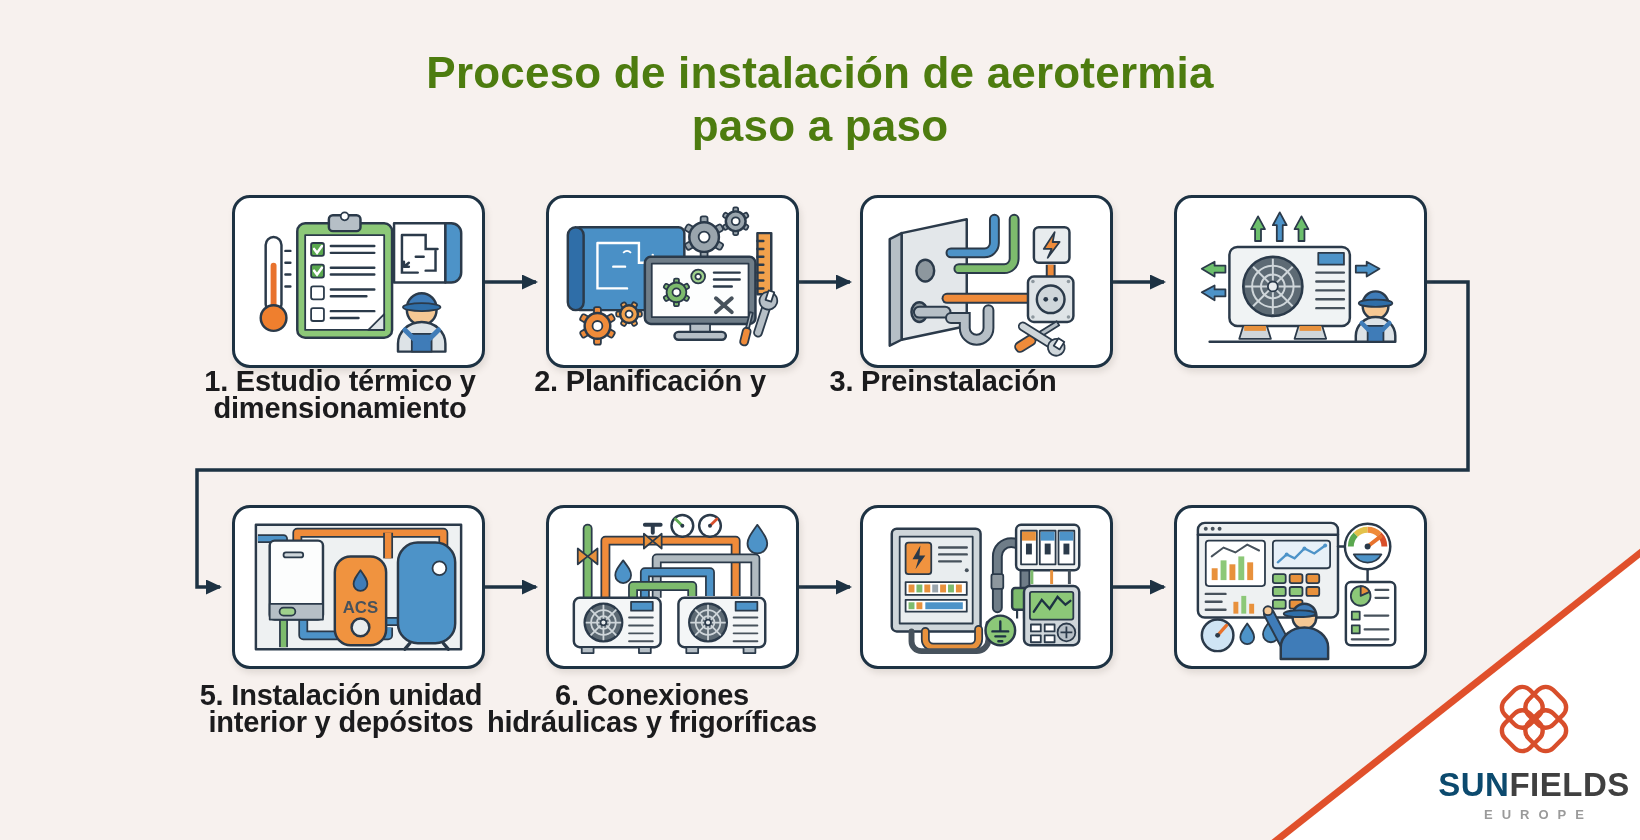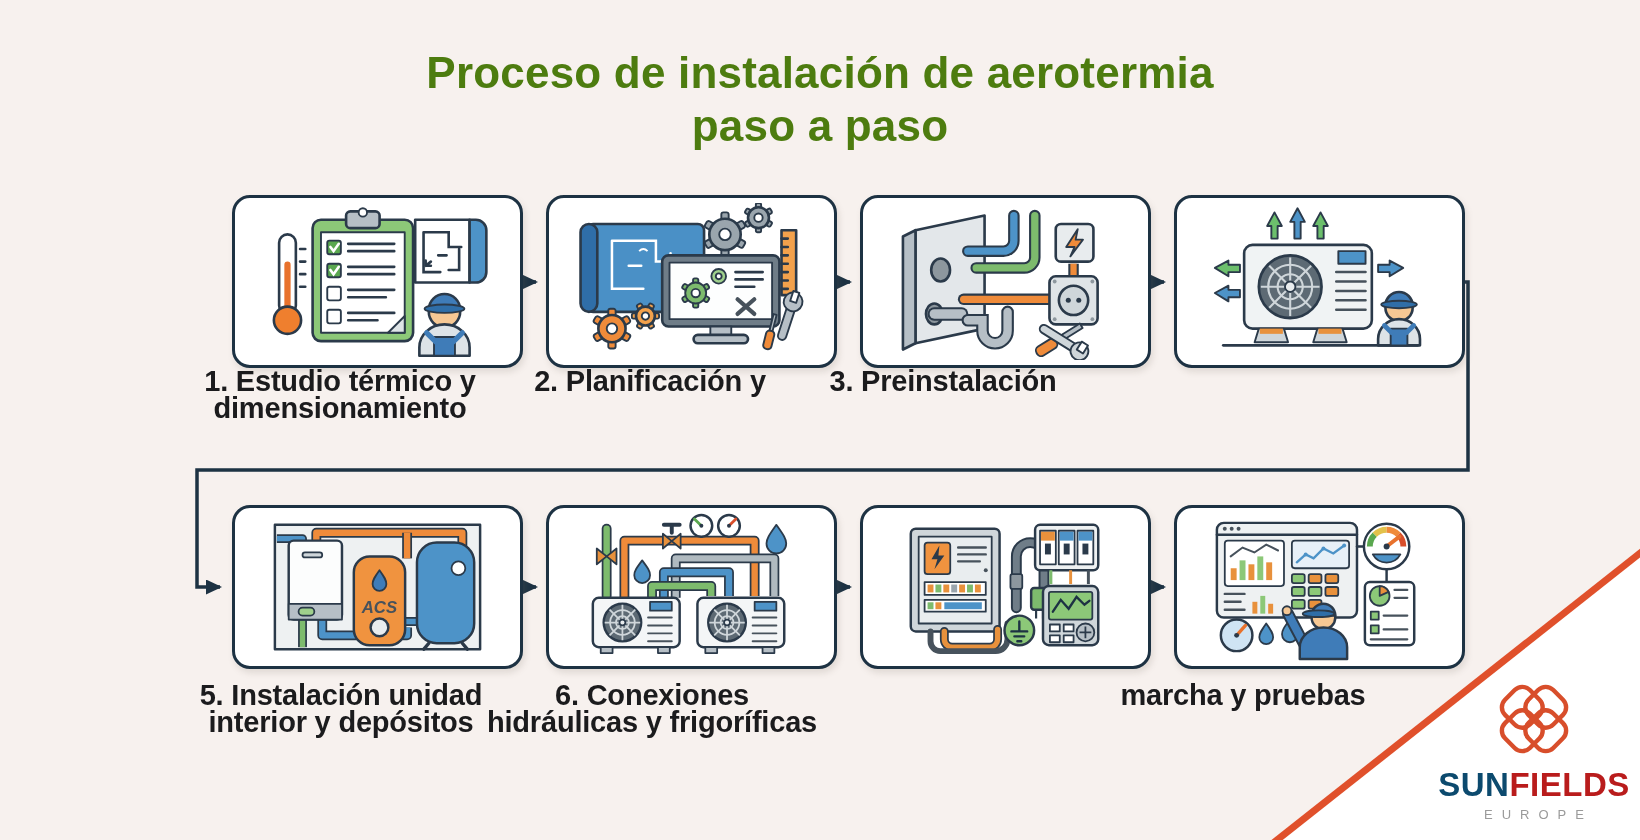--- a/index.html
+++ b/index.html
@@ -7,44 +7,44 @@
     position:relative; width:1640px; height:840px;
     background:#f7f1ee; overflow:hidden;
     font-family:"Liberation Sans", sans-serif;
   }
   .title {
     position:absolute; top:46px; left:0; width:100%;
     text-align:center; font-weight:700; font-size:44px; line-height:53px;
     color:#4d7c0f; letter-spacing:0.2px;
   }
   .card {
-    position:absolute; width:291px; background:#ffffff;
+    position:absolute; width:253px; background:#ffffff;
     border:3.5px solid #1d3243; border-radius:18px; box-sizing:border-box;
     box-shadow:2px 4px 6px rgba(120,110,100,0.18);
-    display:flex; align-items:center; justify-content:center; padding:5px;font-style:italic;
+    display:flex; align-items:center; justify-content:center; padding:5px;
   }
   .row1c { top:195px; height:173px; }
   .row2c { top:505px; height:164px; }
   .label {
     position:absolute; width:360px; margin-left:-180px;
     text-align:center; font-weight:700; font-size:29px; line-height:27px;
     color:#1b1b1d; letter-spacing:-0.2px; white-space:nowrap;
   }
   .lrow1 { top:368px; } .lrow2 { top:682px; }
   svg.illu { width:100%; height:100%; }
   .s  { stroke:#2b3a4a; stroke-width:2.5; stroke-linejoin:round; stroke-linecap:round; }
   .s2 { stroke:#2b3a4a; stroke-width:1.8; stroke-linejoin:round; stroke-linecap:round; }
   .ln { stroke:#2b3a4a; stroke-width:2.5; stroke-linecap:round; fill:none; }
   .flow { position:absolute; left:0; top:0; pointer-events:none; }
   .corner { position:absolute; left:0; top:0; pointer-events:none; }
   .logo-wrap { position:absolute; left:1428px; top:678px; width:212px; text-align:center; }
   .logo-name { font-size:33px; letter-spacing:0.5px; margin-top:2px; }
   .logo-sun    { color:#0c4a6e; font-weight:700; }
-  .logo-fields { color:#b91c1c; font-weight:600; }
-  .logo-sub  { font-size:13px; color:#9a9a9a; letter-spacing:9px; padding-left:9px; margin-top:3px; font-weight:400; }
+  .logo-fields { color:#404040; font-weight:600; }
+  .logo-sub  { font-size:13px; color:#9a9a9a; letter-spacing:9px; padding-left:9px; margin-top:3px; font-weight:700; }
 </style>
 </head>
 <body>
 
 <div class="canvas">
 
   <div class="title">
     <div>Proceso de instalación de aerotermia</div>
     <div>paso a paso</div>
   </div>
@@ -539,21 +539,20 @@
   </div>
   <div class="label lrow2" style="left:341px">
     <div>5. Instalación unidad</div>
       <div>interior y depósitos</div>
   </div>
   <div class="label lrow2" style="left:652px">
     <div>6. Conexiones</div>
       <div>hidráulicas y frigoríficas</div>
   </div>
   <div class="label lrow2" style="left:1243px">
-      <div>marcha y pruebas</div>
   </div>
 
   <svg class="corner" width="1640" height="840">
     <polygon points="1640,556 1640,840 1281,840" fill="#ffffff"></polygon>
     <line x1="1644" y1="550" x2="1272" y2="844" stroke="#e0502b" stroke-width="7"></line>
   </svg>
 
   <div class="logo-wrap">
     <svg viewBox="0 0 84 84" width="82" height="82">
       <g fill="none" stroke="#d84e2b" stroke-width="4.5">

